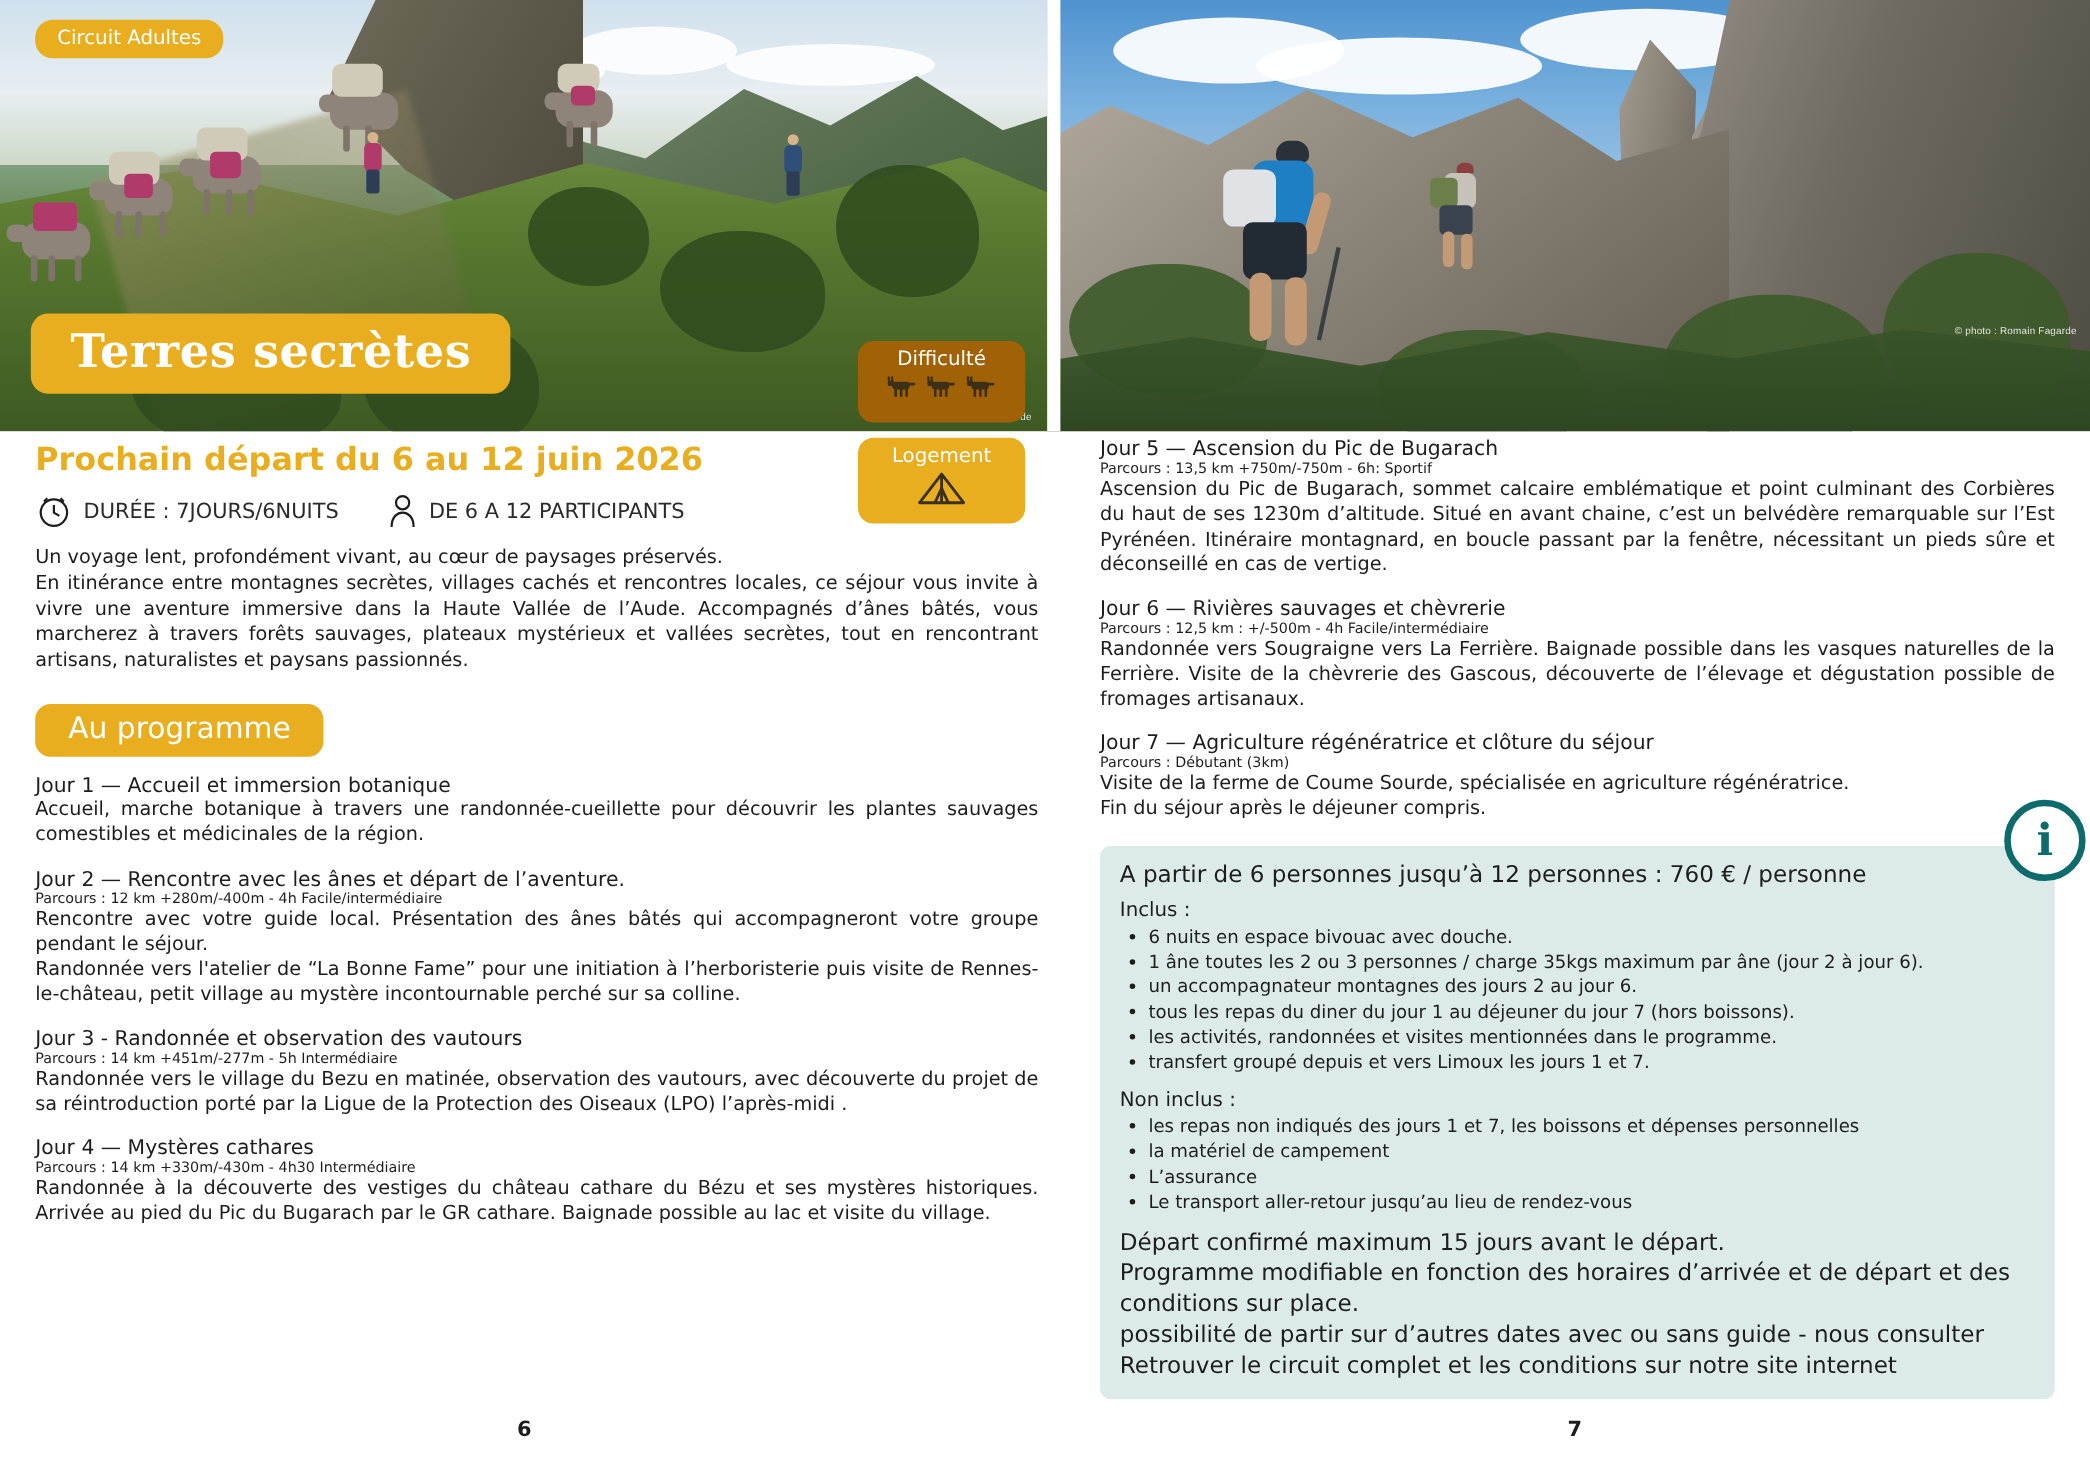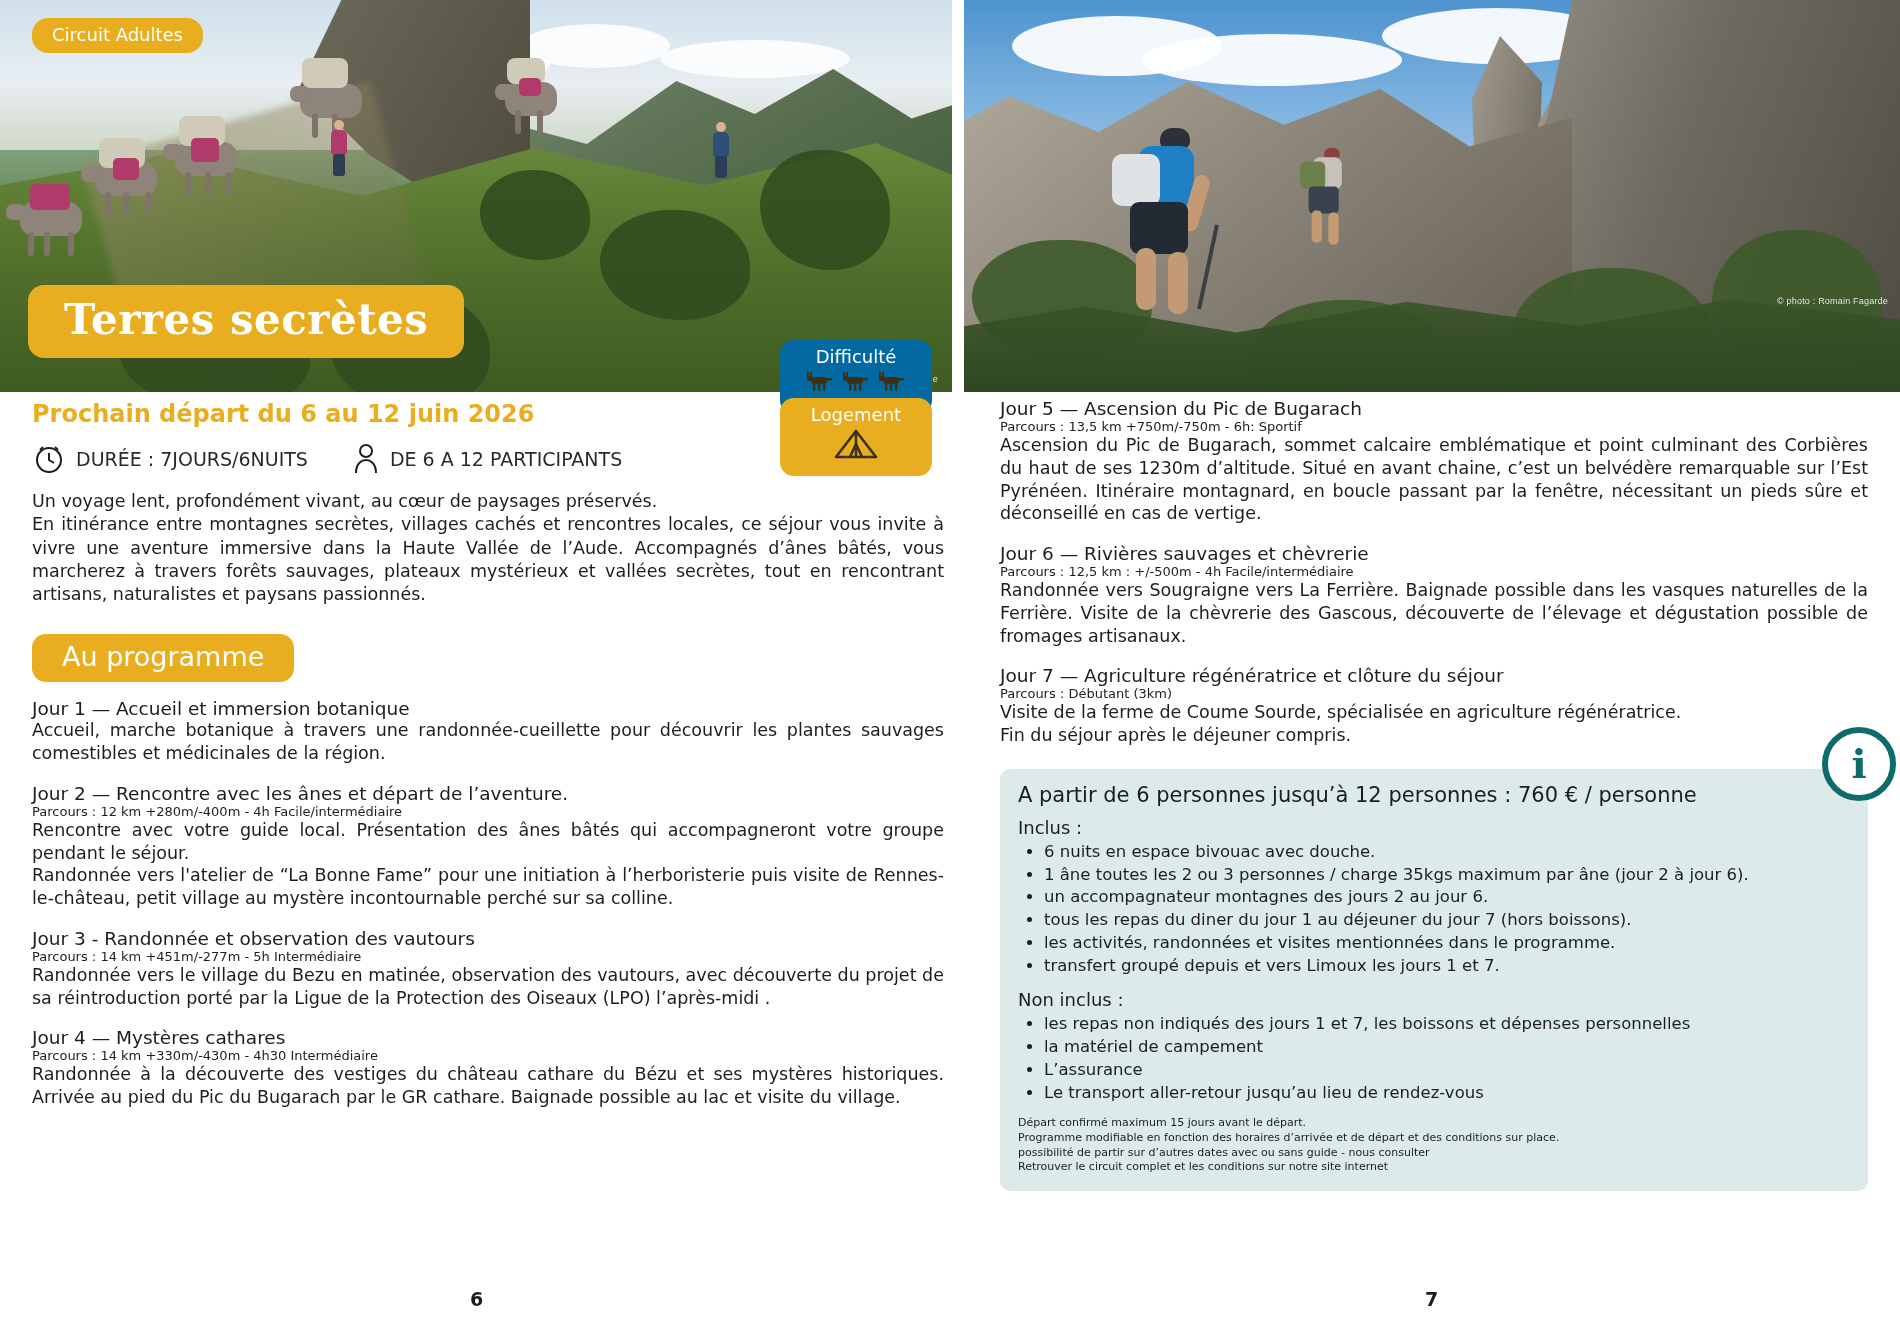--- a/index.html
+++ b/index.html
@@ -172,26 +172,25 @@
     font-family: "DejaVu Serif", serif;
     font-weight: bold;
     font-size: 42px;
     color: #ffffff;
     letter-spacing: .5px;
   }
   .badge-diff {
     position: absolute;
     left: 780px; top: 310px;
     width: 152px; height: 74px;
-    background: #0369a1;
+    background: #a16207;
     border-radius: 14px;
     z-index: 9;
     text-align: center;
     padding-top: 6px;
-    margin-top: 30px;
   }
   .badge-diff .blabel {
     font-size: 18px; color: #fff; display:block;
     font-family: "DejaVu Sans", sans-serif;
   }
   .badge-log {
     position: absolute;
     left: 780px; top: 398px;
     width: 152px; height: 78px;
     background: #e8ae20;
@@ -212,21 +211,21 @@
     left: 32px; top: 400px;
     width: 912px;
   }
   .col-right {
     position: absolute;
     left: 1000px; top: 398px;
     width: 868px;
   }
   .dep-title {
     font-family: "DejaVu Sans", sans-serif;
-    font-size: 24px;
+    font-size: 29px;
     color: #e8ae20;
     margin: 0 0 14px 0;
   }
   .meta-row {
     display: flex;
     align-items: center;
     gap: 14px;
     color: #2a2a2a;
     font-size: 19px;
     margin-bottom: 14px;
@@ -292,21 +291,21 @@
   .info-box ul {
     margin: 0 0 12px 0;
     padding-left: 26px;
   }
   .info-box li {
     font-size: 16.5px;
     line-height: 1.38;
     color: #1d1d1d;
   }
   .info-foot p {
-    font-size: 11px;
+    font-size: 21px;
     line-height: 1.33;
     margin: 0;
     color: #1d1d1d;
   }
   .info-icon {
     position: absolute;
     right: -28px; top: -42px;
     width: 74px; height: 74px;
     border-radius: 50%;
     background: #ffffff;

